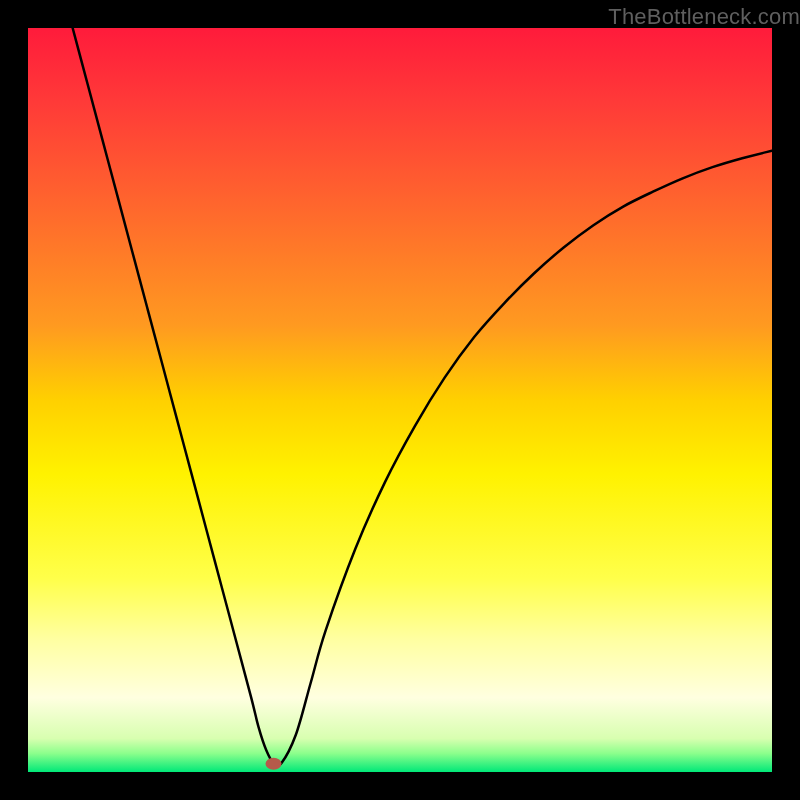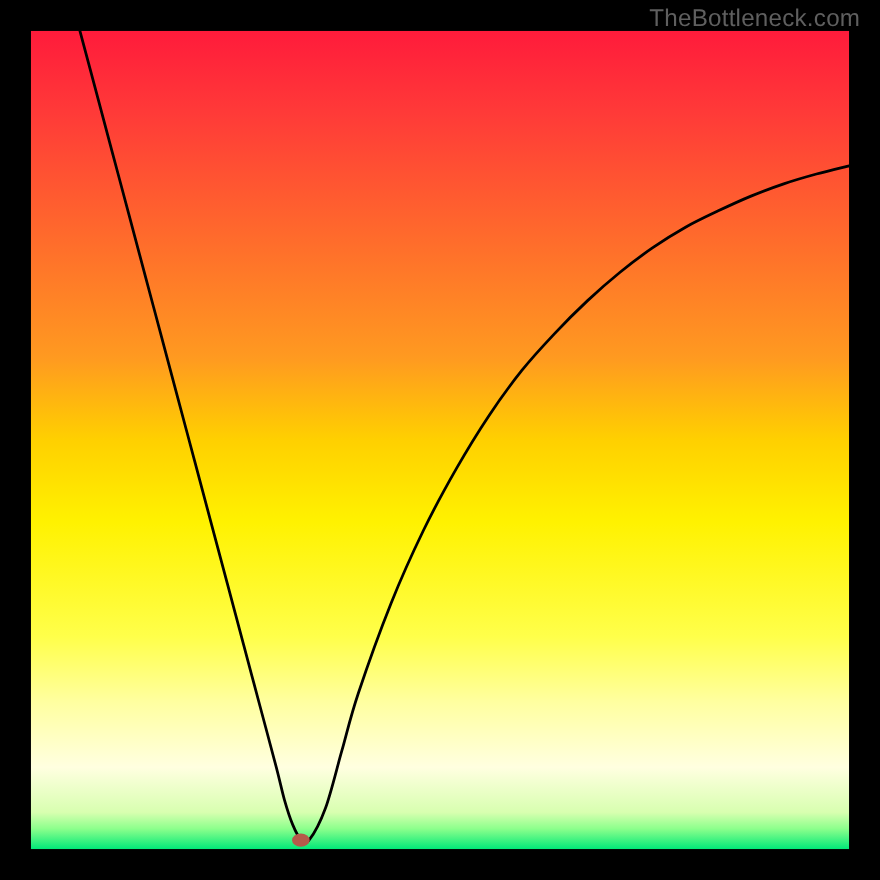--- a/index.html
+++ b/index.html
@@ -12,21 +12,21 @@
   }
   .frame {
     position: relative;
     width: 800px;
     height: 800px;
     background: #000;
   }
   .watermark {
     position: absolute;
     top: 4px;
-    right: 18px;
+    right: 0;
     color: #5f5f5f;
     font-size: 22px;
     letter-spacing: 0.2px;
     z-index: 20;
   }
   .plot-wrap {
     position: absolute;
     left: 28px;
     top: 28px;
     width: 744px;

